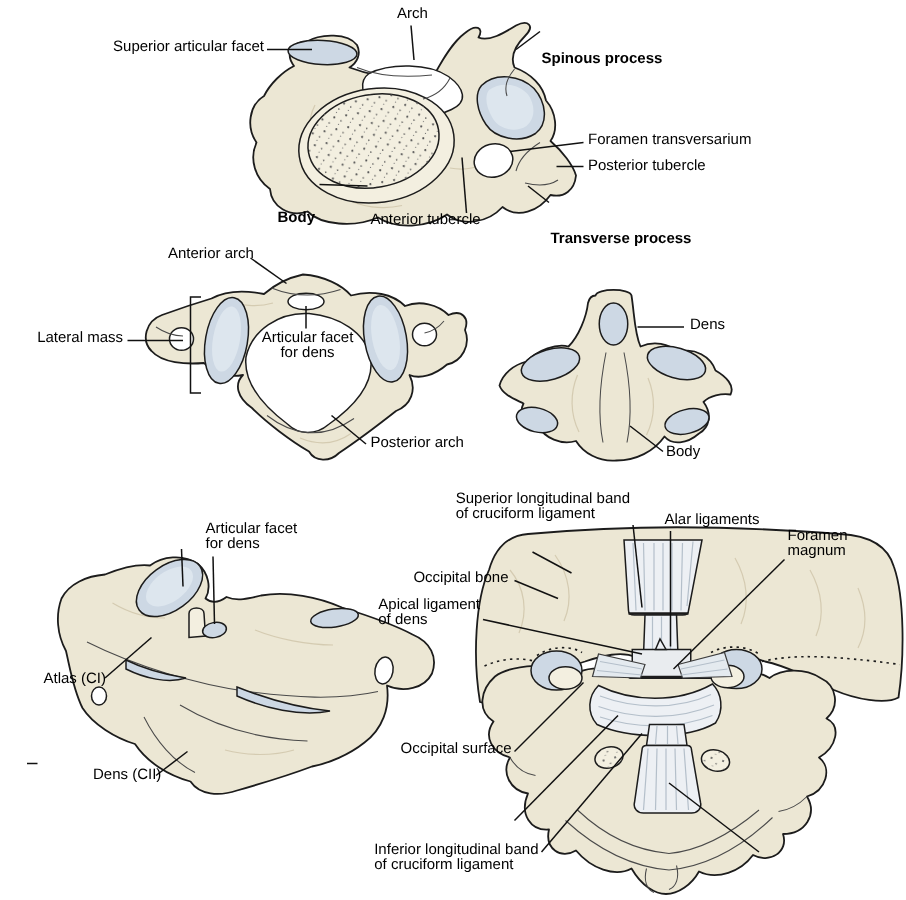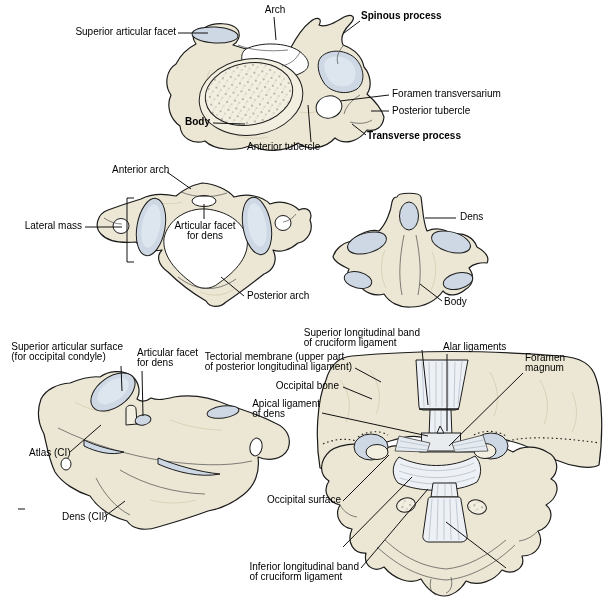--- a/index.html
+++ b/index.html
@@ -4,21 +4,21 @@
 <style>
   :root{
     --bone:#ece7d4; --bone2:#f3efe0; --facet:#cdd8e4; --facet2:#dde6ee;
     --lig:#edf0f4; --stri:#b4bfca; --ink:#1c1c1c; --tex:#d2c8ad;
   }
   html,body{margin:0;padding:0;background:#fff;}
   #canvas{position:relative;width:604px;height:600px;background:#fff;overflow:hidden;
           font-family:"Liberation Sans","DejaVu Sans",sans-serif;border-radius:28px;}
   #art{position:absolute;left:0;top:0;}
   .lbl{position:absolute;font-size:10px;line-height:10.4px;color:#000;white-space:pre-line;}
-  .lbl.b{font-weight:bold;}
+  .lbl.b{font-weight:bold;margin-top:24px;}
   .lbl.r{text-align:left;}
   .lbl.c{text-align:center;}
   .bone{fill:var(--bone);stroke:var(--ink);stroke-width:1.2;stroke-linejoin:round;}
   .bone2{fill:var(--bone2);stroke:var(--ink);stroke-width:1;}
   .facet{fill:var(--facet);stroke:var(--ink);stroke-width:1;}
   .facet2{fill:var(--facet2);stroke:none;}
   .hole{fill:#fff;stroke:var(--ink);stroke-width:1;}
   .lig{fill:var(--lig);stroke:var(--ink);stroke-width:1;}
   .ligf{fill:#e4eaef;stroke:#3c3c3c;stroke-width:.8;}
   .stri{stroke:var(--stri);stroke-width:.8;fill:none;}
@@ -210,34 +210,30 @@
 
 <div class="lbl" style="left:112px;top:165px">Anterior arch</div>
 <div class="lbl r" style="right:522px;top:221px">Lateral mass</div>
 <div class="lbl c" style="left:163px;top:221px;width:84px">Articular facet
 for dens</div>
 <div class="lbl" style="left:247px;top:291px">Posterior arch</div>
 
 <div class="lbl" style="left:460px;top:212px">Dens</div>
 <div class="lbl" style="left:444px;top:297px">Body</div>
 
-<div class="lbl r" style="right:481px;top:342px">Superior articular surface
-(for occipital condyle)</div>
 <div class="lbl" style="left:137px;top:348px">Articular facet
 for dens</div>
 <div class="lbl" style="left:29px;top:448px">Atlas (CI)</div>
 <div class="lbl" style="left:62px;top:512px">Dens (CII)</div>
 
 <div class="lbl r" style="right:184px;top:328px">Superior longitudinal band
 of cruciform ligament</div>
 <div class="lbl" style="left:443px;top:342px">Alar ligaments</div>
 <div class="lbl" style="left:525px;top:353px">Foramen
 magnum</div>
-<div class="lbl r" style="right:252px;top:352px">Tectorial membrane (upper part
-of posterior longitudinal ligament)</div>
 <div class="lbl r" style="right:265px;top:381px">Occipital bone</div>
 <div class="lbl r" style="right:284px;top:399px">Apical ligament
 of dens</div>
 <div class="lbl r" style="right:263px;top:495px">Occipital surface</div>
 <div class="lbl r" style="right:245px;top:562px">Inferior longitudinal band
 of cruciform ligament</div>
 
 </div>
 
 </body></html>

